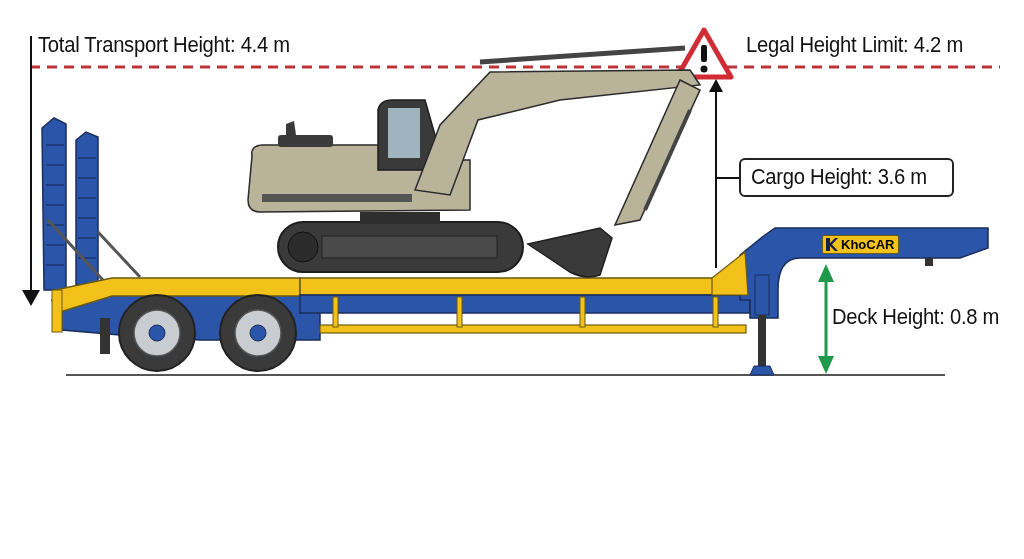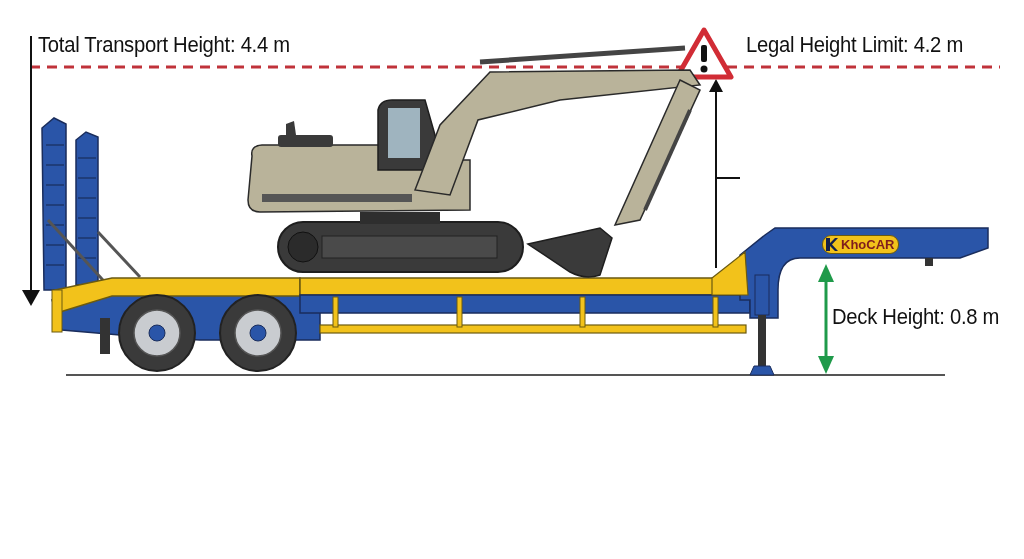--- a/index.html
+++ b/index.html
@@ -21,23 +21,23 @@
   .lbl-legal { left: 746px; top: 32px; font-size: 22px; transform: scaleX(0.92); transform-origin: left top; }
   .lbl-cargo {
     left: 739px; top: 158px; font-size: 22px;
     border: 2px solid #222; border-radius: 6px; background: #fff;
     padding: 4px 10px 5px 10px;
   }
   .lbl-cargo span { display: inline-block; transform: scaleX(0.92); transform-origin: left center; }
   .lbl-deck { left: 832px; top: 304px; font-size: 22px; transform: scaleX(0.92); transform-origin: left top; }
   .brand {
     position: absolute; left: 822px; top: 235px;
-    background: #f2c21b; border: 1px solid #6b5a10; border-radius: 9px;
+    background: #f2c21b; border: 1px solid #6b5a10; border-radius: 2px;
     padding: 0 4px 0 18px; height: 17px; line-height: 17px;
-    font-size: 13px; font-weight: bold; color: #7f1d1d;
+    font-size: 13px; font-weight: bold; color: #000000;
   }
   .brand .k {
     position: absolute; left: 3px; top: 2px; width: 12px; height: 13px;
   }
 </style>
 </head>
 <body>
 
 <div class="stage">
 <svg width="1024" height="559" viewBox="0 0 1024 559" xmlns="http://www.w3.org/2000/svg">
@@ -147,20 +147,21 @@
 
     <path d="M680,80 L700,90 L640,220 L615,225 z" fill="#b9b39a" stroke="#2a2a2a" stroke-width="1.5"></path>
     <line x1="690" y1="110" x2="645" y2="210" stroke="#444" stroke-width="4"></line>
 
     <path d="M528,244 L600,228 L612,238 L600,275 Q585,280 570,272 z" fill="#3a3a3a" stroke="#1e1e1e" stroke-width="1.5"></path>
   </g>
 </svg>
 
   <div class="label lbl-total">Total Transport Height: 4.4 m</div>
   <div class="label lbl-legal">Legal Height Limit: 4.2 m</div>
+  <div class="label lbl-cargo"><span>Cargo Height: 3.6 m</span></div>
   <div class="label lbl-deck">Deck Height: 0.8 m</div>
 
   <div class="brand">
     <svg class="k" viewBox="0 0 12 13">
         <path d="M0,0 L4,0 L4,5 L9,0 L12,0 L6,6.5 L12,13 L9,13 L4,8 L4,13 L0,13 z" fill="#14204a"></path>
       </svg>
     <span>KhoCAR</span>
   </div>
 </div>
 

